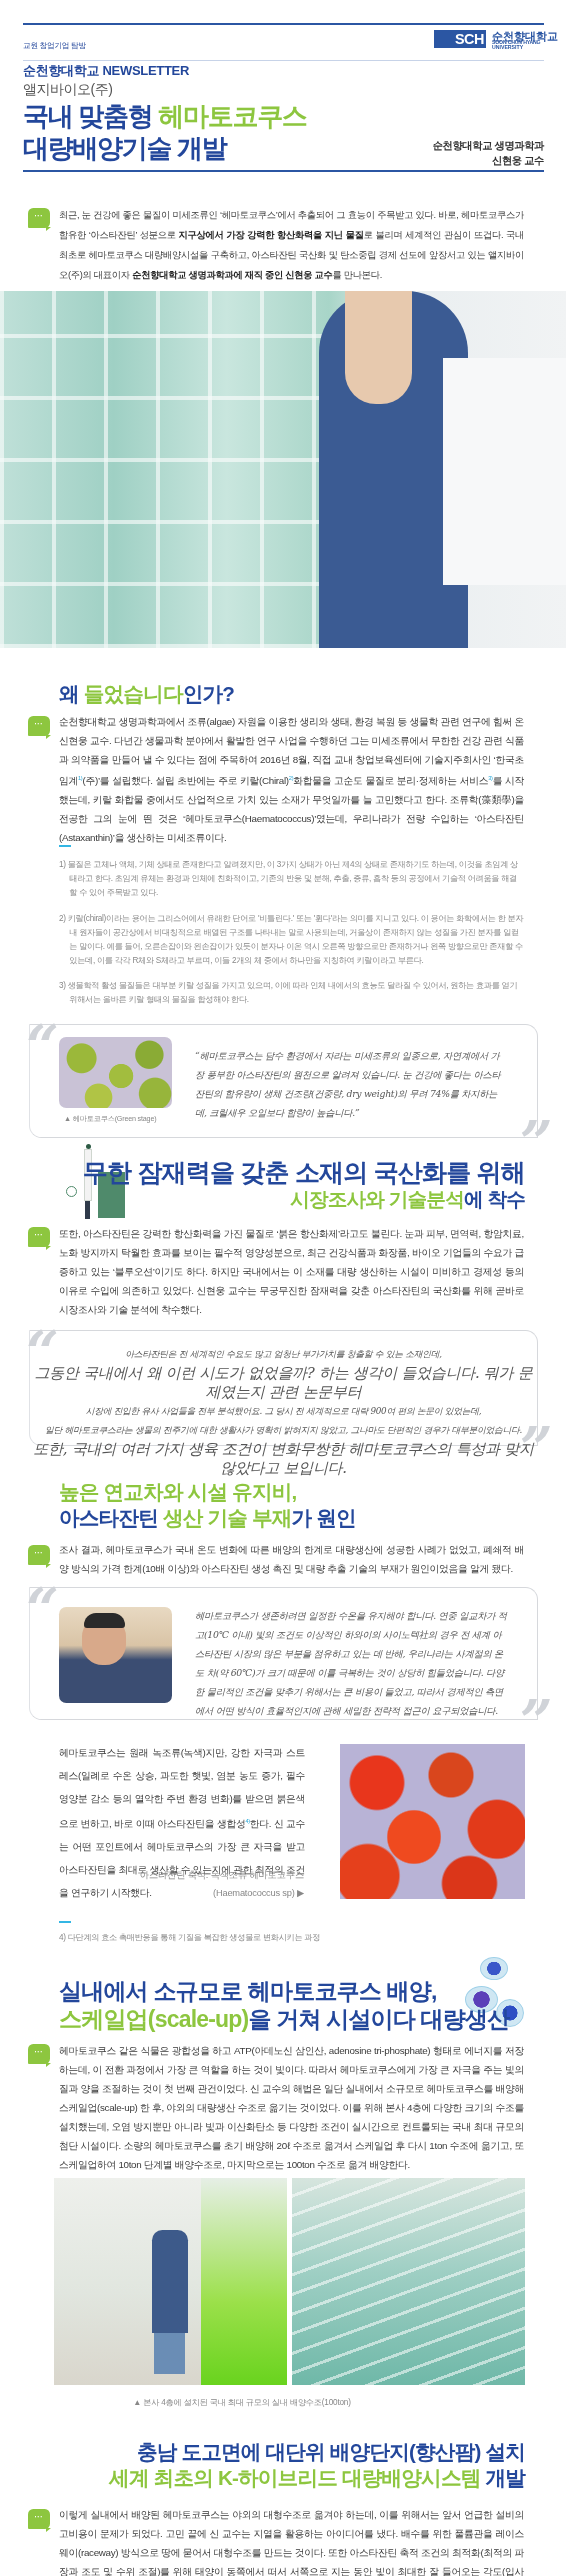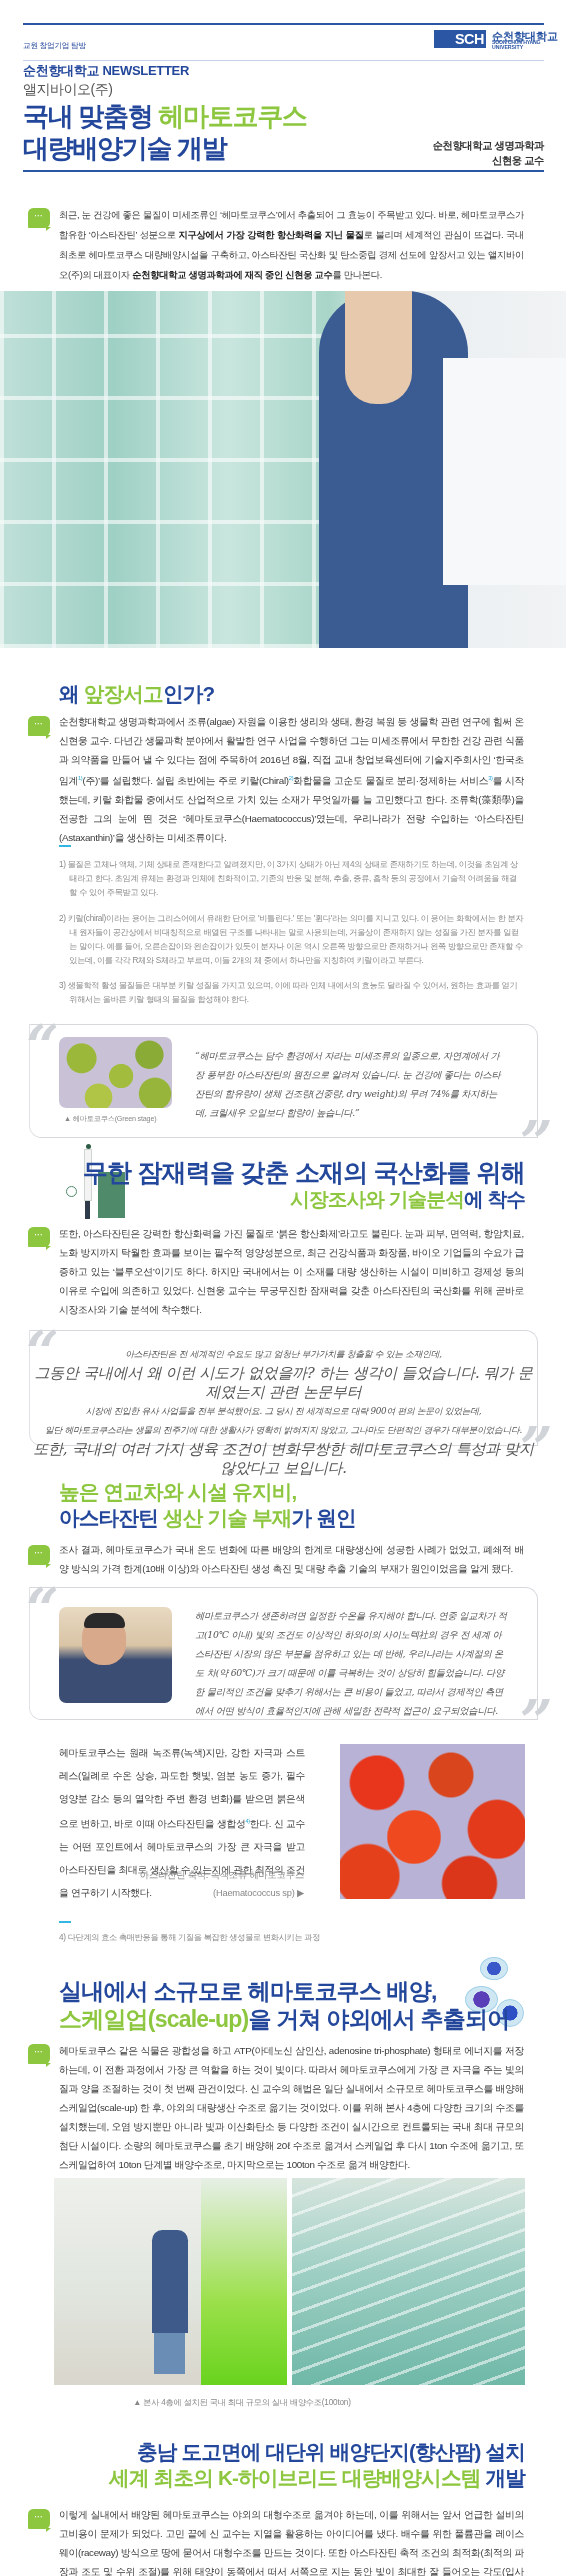--- a/index.html
+++ b/index.html
@@ -51,21 +51,21 @@
 </div>
 
 <div class="photo" style="left:0;top:291px;width:567px;height:357px;background:linear-gradient(90deg,#bfe0d8 0%,#9fd0c4 20%,#c9e6de 40%,#a8d5c8 58%,#e9eef0 70%,#f1f3f4 100%);" title="신현웅 교수 인물 사진 (유리블록 벽 앞)">
   <div style="position:absolute;left:0;top:0;width:335px;height:357px;background:repeating-linear-gradient(90deg,rgba(255,255,255,0.7) 0 4.1px,transparent 4.1px 52px),repeating-linear-gradient(0deg,rgba(255,255,255,0.7) 0 4.1px,transparent 4.1px 62px);opacity:0.85;"></div>
   <div style="position:absolute;left:319px;top:0;width:149px;height:357px;background:#3b5b93;border-radius:62px 62px 0 0;"></div>
   <div style="position:absolute;left:345px;top:0;width:67px;height:113px;background:#e7c9ae;border-radius:0 0 31px 31px;"></div>
   <div style="position:absolute;left:443px;top:67px;width:124px;height:227px;background:#f7f8f9;"></div>
 </div>
 
 <div class="h2" style="left:59px;top:680px;">
-  <span class="blue">왜 </span><span class="green">앞장서고</span><span class="blue">인가?</span>
+  <span class="blue">왜 </span><span class="green">들었습니다</span><span class="blue">인가?</span>
 </div>
 <div class="bubble" style="left:28px;top:716px;">···</div>
 <div class="para" style="top:712px;">
   <span>순천향대학교 생명과학과에서 조류(algae) 자원을 이용한 생리와 생태, 환경 복원 등 생물학 관련 연구에 힘써 온 신현웅 교수. 다년간 생물과학 분야에서 활발한 연구 사업을 수행하던 그는 미세조류에서 무한한 건강 관련 식품과 의약품을 만들어 낼 수 있다는 점에 주목하여 2016년 8월, 직접 교내 창업보육센터에 기술지주회사인 ‘한국초임계</span><span class="sup">1)</span><span>(주)’를 설립했다. 설립 초반에는 주로 키랄(Chiral)</span><span class="sup">2)</span><span>화합물을 고순도 물질로 분리·정제하는 서비스</span><span class="sup">3)</span><span>를 시작했는데, 키랄 화합물 중에서도 산업적으로 가치 있는 소재가 무엇일까를 늘 고민했다고 한다. 조류학(藻類學)을 전공한 그의 눈에 띈 것은 ‘헤마토코쿠스(Haematococcus)’였는데, 우리나라가 전량 수입하는 ‘아스타잔틴(Astaxanthin)’을 생산하는 미세조류이다.</span>
 </div>
 <div class="footnote-bar" style="top:845px;"></div>
 <div class="footnote" style="top:858px;">1)  물질은 고체나 액체, 기체 상태로 존재한다고 알려졌지만, 이 3가지 상태가 아닌 제4의 상태로 존재하기도 하는데, 이것을 초임계 상태라고 한다. 초임계 유체는 환경과 인체에 친화적이고, 기존의 반응 및 분해, 추출, 증류, 흡착 등의 공정에서 기술적 어려움을 해결할 수 있어 주목받고 있다.</div>
 <div class="footnote" style="top:912px;">2) 키랄(chiral)이라는 용어는 그리스어에서 유래한 단어로 '비틀린다.' 또는 '휜다'라는 의미를 지니고 있다. 이 용어는 화학에서는 한 분자 내 원자들이 공간상에서 비대칭적으로 배열된 구조를 나타내는 말로 사용되는데, 거울상이 존재하지 않는 성질을 가진 분자를 일컫는 말이다. 예를 들어, 오른손잡이와 왼손잡이가 있듯이 분자나 이온 역시 오른쪽 방향으로만 존재하거나 왼쪽 방향으로만 존재할 수 있는데, 이를 각각 R체와 S체라고 부르며, 이들 2개의 체 중에서 하나만을 지칭하여 키랄이라고 부른다.</div>
 <div class="footnote" style="top:979px;">3) 생물학적 활성 물질들은 대부분 키랄 성질을 가지고 있으며, 이에 따라 인체 내에서의 효능도 달라질 수 있어서, 원하는 효과를 얻기 위해서는 올바른 키랄 형태의 물질을 합성해야 한다.</div>
 
@@ -126,21 +126,21 @@
 <div class="footnote-bar" style="top:1921px;"></div>
 <div class="footnote" style="top:1931px;">4) 다단계의 효소 촉매반응을 통해 기질을 복잡한 생성물로 변화시키는 과정</div>
 
 <div class="abs" style="left:464px;top:1947px;width:62px;height:82px;">
   <div style="position:absolute;left:15.5px;top:10.3px;width:28px;height:23px;border-radius:50%;background:radial-gradient(circle,#3a57c9 0 40%,#cfe7f3 42%);border:1px solid #9ed0e8;"></div>
   <div style="position:absolute;left:1px;top:39px;width:33px;height:27px;border-radius:50%;background:radial-gradient(circle,#5b3fb8 0 40%,#cfe7f3 42%);border:1px solid #9ed0e8;"></div>
   <div style="position:absolute;left:32px;top:52px;width:28px;height:28px;border-radius:50%;background:radial-gradient(circle,#2f4fc4 0 40%,#cfe7f3 42%);border:1px solid #9ed0e8;"></div>
 </div>
 <div class="h2 blue" style="left:59px;top:1978px;font-size:23px;">실내에서 소규모로 헤마토코쿠스 배양,</div>
 <div class="h2" style="left:59px;top:2006px;font-size:23px;">
-  <span class="green">스케일업(scale-up)</span><span class="blue">을 거쳐 야외에서 추출되어</span>
+  <span class="green">스케일업(scale-up)</span><span class="blue">을 거쳐 시설이다 대량생산</span>
 </div>
 <div class="bubble" style="left:28px;top:2044px;">···</div>
 <div class="para" style="top:2041px;">헤마토코쿠스 같은 식물은 광합성을 하고 ATP(아데노신 삼인산, adenosine tri-phosphate) 형태로 에너지를 저장하는데, 이 전환 과정에서 가장 큰 역할을 하는 것이 빛이다. 따라서 헤마토코쿠스에게 가장 큰 자극을 주는 빛의 질과 양을 조절하는 것이 첫 번째 관건이었다. 신 교수의 해법은 일단 실내에서 소규모로 헤마토코쿠스를 배양해 스케일업(scale-up) 한 후, 야외의 대량생산 수조로 옮기는 것이었다. 이를 위해 본사 4층에 다양한 크기의 수조를 설치했는데, 오염 방지뿐만 아니라 빛과 이산화탄소 등 다양한 조건이 실시간으로 컨트롤되는 국내 최대 규모의 첨단 시설이다. 소량의 헤마토코쿠스를 초기 배양해 20ℓ 수조로 옮겨서 스케일업 후 다시 1ton 수조에 옮기고, 또 스케일업하여 10ton 단계별 배양수조로, 마지막으로는 100ton 수조로 옮겨 배양한다.</div>
 <div class="photo" style="left:54px;top:2178px;width:233px;height:207px;background:linear-gradient(180deg,#eef0ec 0%,#e1e6df 55%,#d9d6cc 100%);">
   <div style="position:absolute;left:147px;top:0;width:86px;height:207px;background:linear-gradient(180deg,#e6efe6 0%,#9be04a 60%,#69d31e 100%);"></div>
   <div style="position:absolute;left:98px;top:52px;width:36px;height:103px;background:#3d5a8a;border-radius:10.3px 10.3px 0 0;"></div>
   <div style="position:absolute;left:100px;top:155px;width:31px;height:41px;background:#6a8db5;"></div>
 </div>
 <div class="photo" style="left:292px;top:2178px;width:233px;height:207px;background:linear-gradient(180deg,#d6e5de 0%,#9fcfc4 45%,#6fb8a8 100%);">
   <div style="position:absolute;inset:0;background:repeating-linear-gradient(160deg,transparent 0 15.5px,rgba(255,255,255,0.55) 15.5px 18.5px);"></div>

